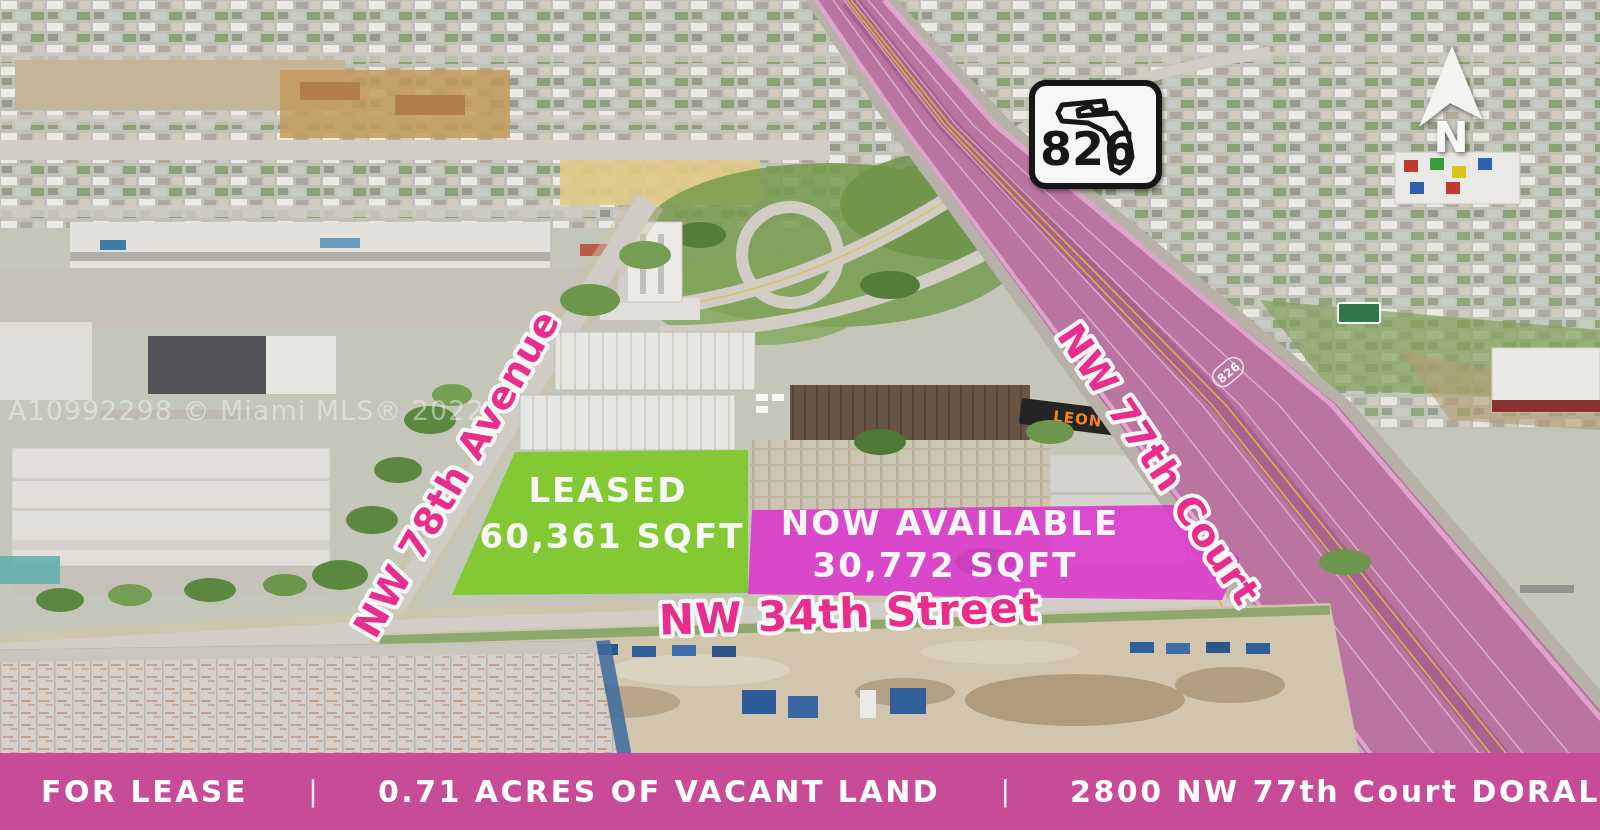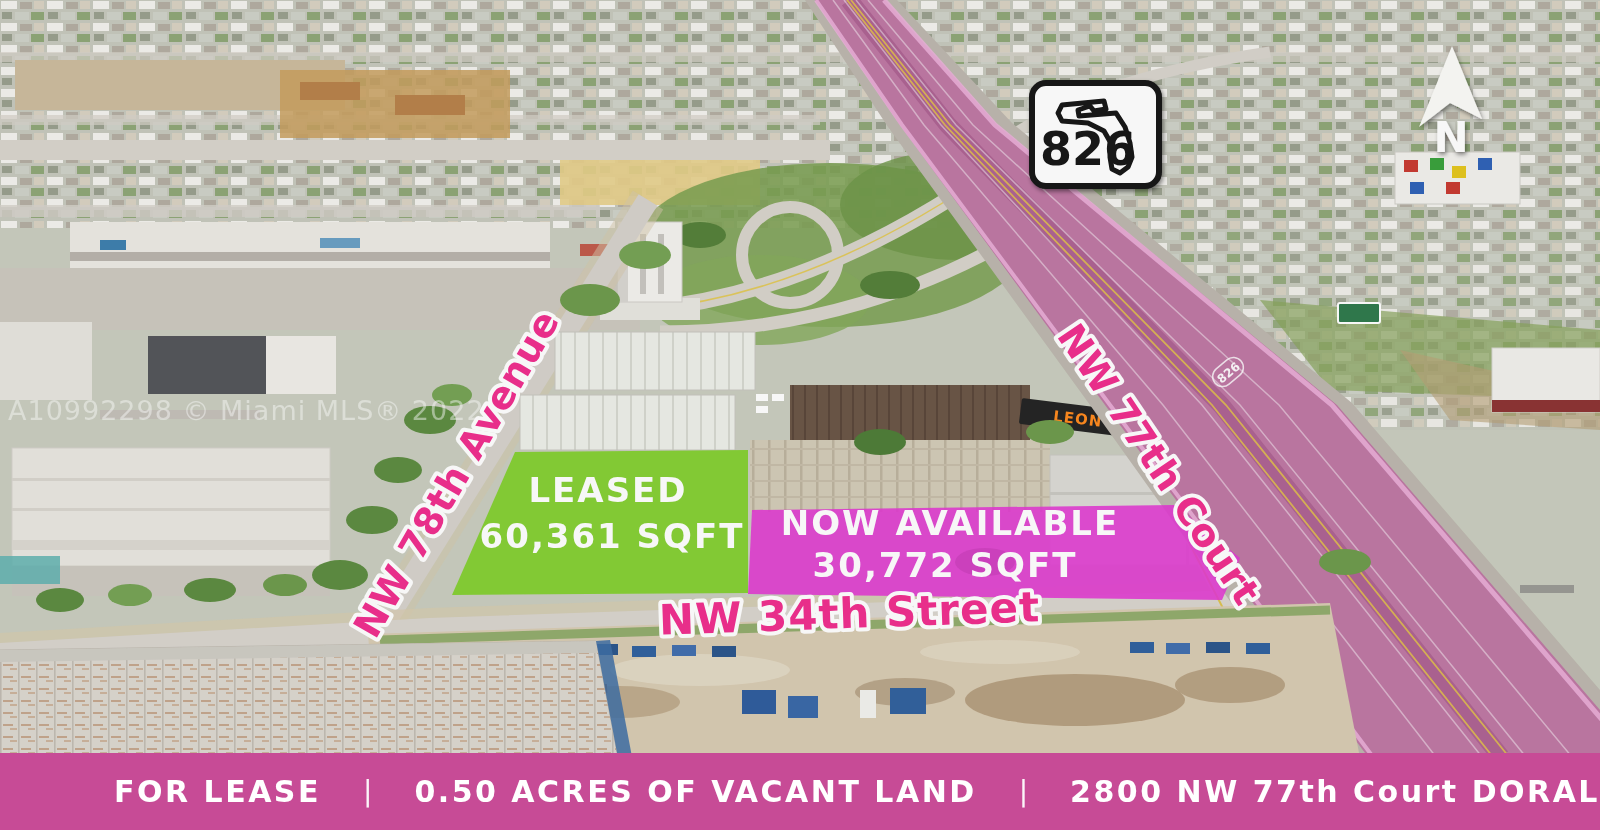--- a/index.html
+++ b/index.html
@@ -13,22 +13,22 @@
   .street-label{font-weight:700;letter-spacing:1px;text-anchor:middle;
                 stroke:#ffffff;stroke-width:8px;paint-order:stroke;
                 stroke-linejoin:round;}
   .shield-number{font-weight:700;fill:#151515;text-anchor:middle;}
   .marker-number{font-weight:700;fill:#ffffff;text-anchor:middle;opacity:.95;}
   .north-label{font-weight:700;fill:#ffffff;text-anchor:middle;}
   .watermark{fill:rgba(255,255,255,0.48);font-size:27px;letter-spacing:1px;}
   .billboard-text{font-weight:700;fill:#ff8a1e;text-anchor:middle;font-size:15px;letter-spacing:1px;}
 
   .banner{position:absolute;left:0;right:0;top:753px;height:77px;
-          display:flex;align-items:center;justify-content:flex-end;
-          color:#ffffff;z-index:5;}
+          display:flex;align-items:center;justify-content:space-between;
+          color:#ffffff;z-index:5;padding-left:41px;}
   .banner .item{font-size:30px;font-weight:700;letter-spacing:2.5px;white-space:nowrap;}
   .banner .sep{font-size:28px;font-weight:400;margin:0 42px;opacity:.95;}
 </style>
 </head>
 <body>
 
 <div class="stage">
 
 <svg viewBox="0 0 1600 830" width="1600" height="830">
   <defs>
@@ -291,18 +291,18 @@
   </g>
 
   <text class="watermark" x="8" y="420">A10992298 © Miami MLS® 2022</text>
 
   <rect x="0" y="0" width="1600" height="830" fill="rgba(40,50,40,0.04)"></rect>
 </svg>
 
 <div class="banner" style="background: rgb(199, 75, 150);">
   <span class="item">FOR LEASE</span>
   <span class="sep">|</span>
-  <span class="item">0.50 ACRES OF VACANT LAND</span>
+  <span class="item">0.71 ACRES OF VACANT LAND</span>
   <span class="sep">|</span>
   <span class="item">2800 NW 77th Court DORAL</span>
 </div>
 
 </div>
 
 </body></html>

